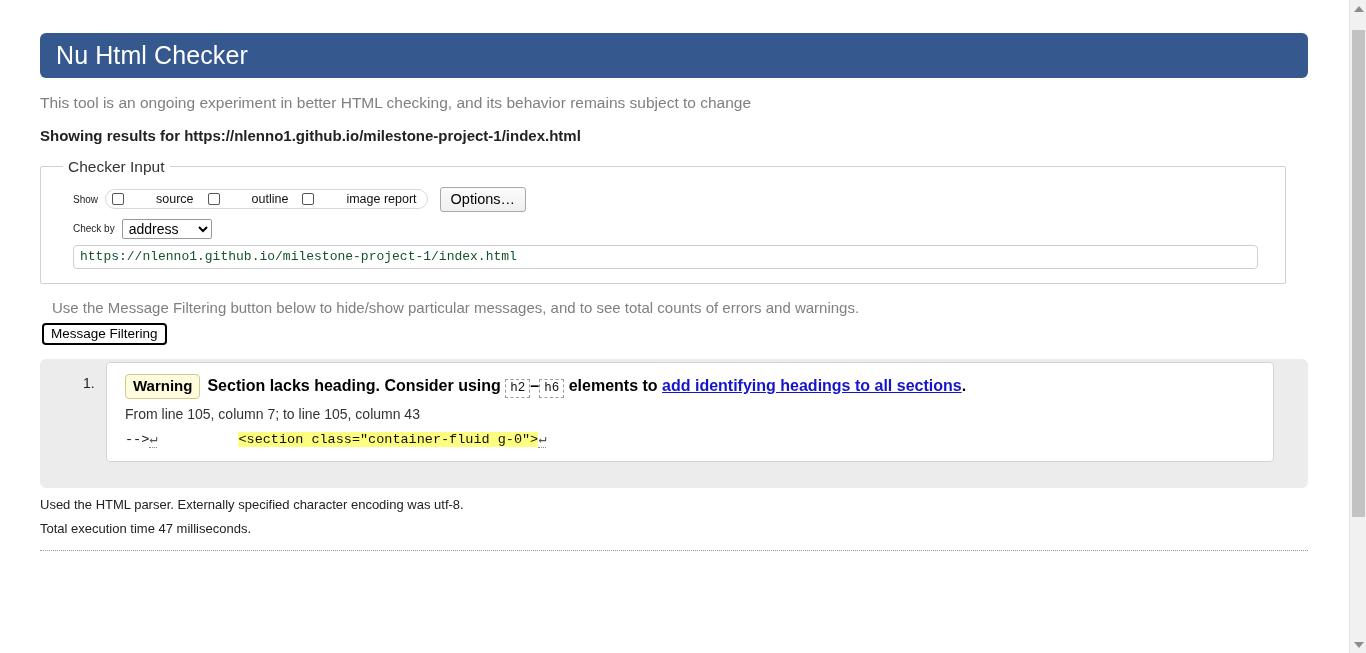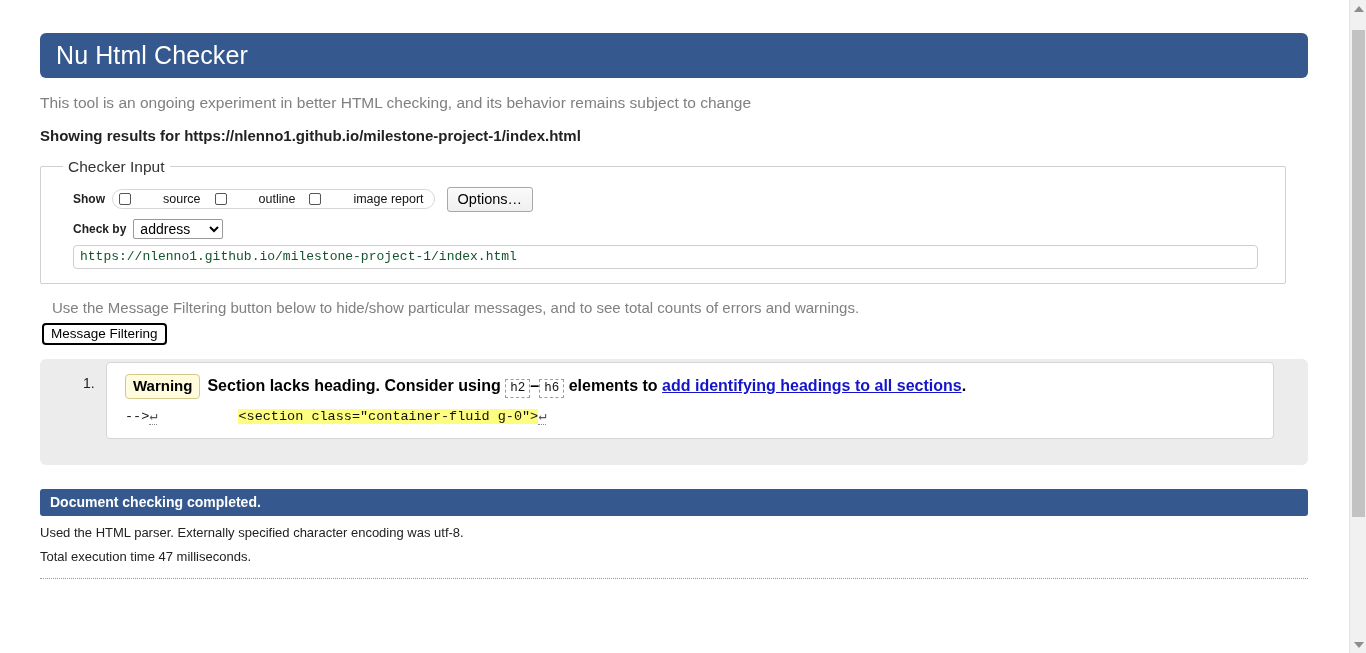--- a/index.html
+++ b/index.html
@@ -79,24 +79,23 @@
     padding: 0 5px;
     margin-left: 12px;
   }
 
   .row {
     display: flex;
     align-items: center;
     margin: 7px 0 0 22px;
   }
   .row-label {
-    font-size: 12px;
+    font-size: 10px;
     color: #222;
     margin-right: 7px;
-    font-weight: bold;
   }
 
   .checkgroup {
     display: inline-flex;
     align-items: center;
     border: 1px solid #d8d8d8;
     border-radius: 10px;
     padding: 2px 8px 2px 6px;
     height: 20px;
     box-sizing: border-box;
@@ -400,28 +399,28 @@
     <div class="results">
       <ol class="msglist">
         <li class="msg">
           <span class="msg-head">
             <span class="badge-warning">Warning</span><span>Section lacks heading. Consider using</span>
             <code class="el">h2</code><span class="dash">–</span><code class="el">h6</code>
             <span>elements to</span>
             <a class="msg-link" href="#">add identifying headings to all sections</a><span>.</span>
           </span>
 
+          <p class="msg-loc">From line 105, column 7; to line 105, column 43</p>
 
           <p class="msg-extract"><span>--&gt;</span><span class="cr">↵</span><span>          </span><span class="hl">&lt;section class="container-fluid g-0"&gt;</span><span class="cr">↵</span></p>
         </li>
       </ol>
     </div>
 
     
-    <div class="done-bar">Document checking completed.</div>
     <p class="done-line">Used the HTML parser. Externally specified character encoding was utf-8.</p>
     <p class="done-line second">Total execution time 47 milliseconds.</p>
     <hr class="dotted">
 
   </div>
 </div>
 
 <div class="scrollbar">
   <div class="sb-arrow up">
       <i></i>

